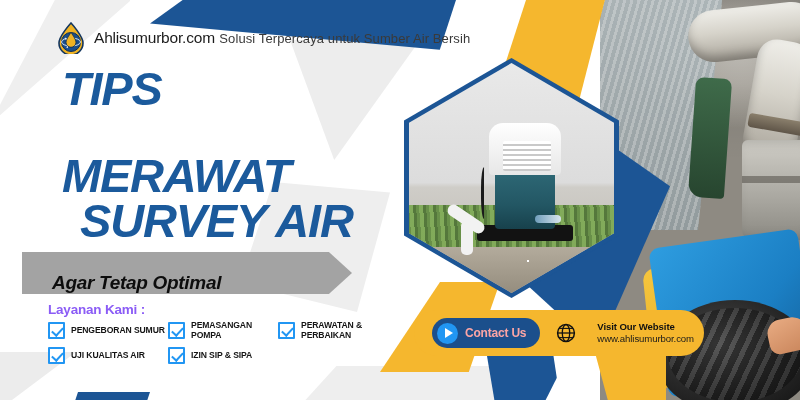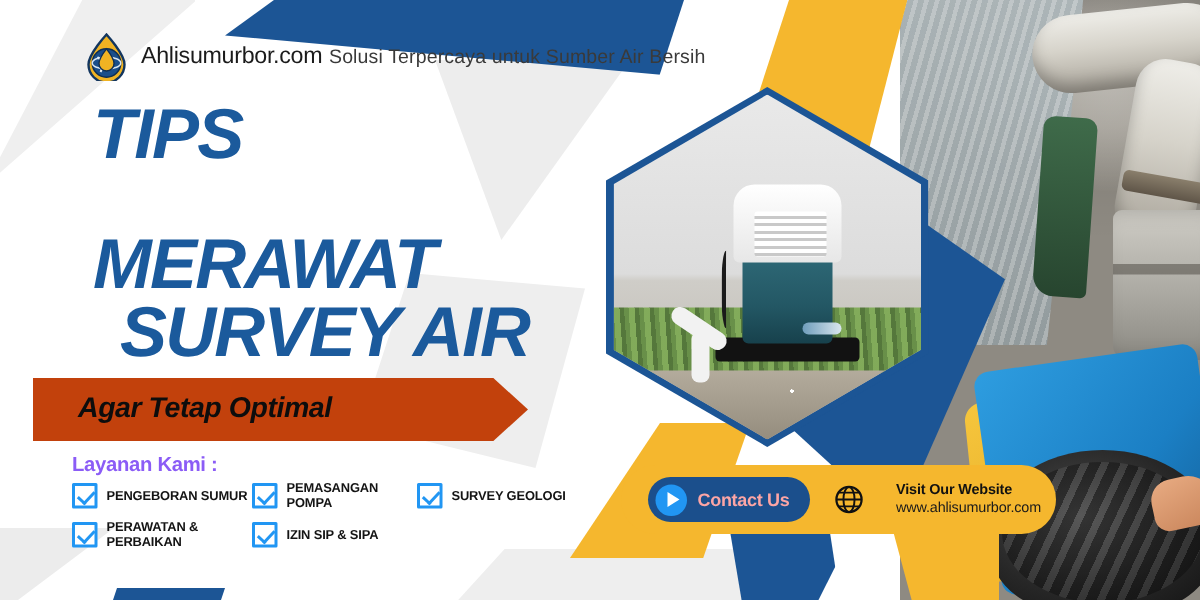--- a/index.html
+++ b/index.html
@@ -218,23 +218,23 @@
     color:#1b5a9c; font-weight:bold; font-style:italic;
     font-size:47px; line-height:.96; letter-spacing:-1.2px;
   }
   .headline .l1 { display:block; }
   .headline .l2 { display:block;margin-top:42px; }
   .headline .l3 { display:block; padding-left:18px; }
 
   
   .arrow-banner {
     position:absolute; left:22px; top:252px; width:330px; height:42px;
-    background:#c2410c;
+    background:#a3a3a3;
     clip-path:polygon(0 0, 93% 0, 100% 50%, 93% 100%, 0 100%);
-    display:flex; align-items:center;
+    display:flex; align-items:flex-end;
   }
   .arrow-banner span {
     margin-left:30px; font-size:19px; font-weight:bold; font-style:italic; color:#0d0d0d;
     letter-spacing:-.3px;
   }
 
   
   .svc-title {
     position:absolute; left:48px; top:302px;
     font-size:13.5px; font-weight:bold; color:#8b5cf6; letter-spacing:-.2px;
@@ -362,25 +362,25 @@
     <div class="svc-item">
       <span class="cb"></span>
       <span class="svc-label">PENGEBORAN SUMUR</span>
     </div>
     <div class="svc-item">
       <span class="cb"></span>
       <span class="svc-label">PEMASANGAN POMPA</span>
     </div>
     <div class="svc-item">
       <span class="cb"></span>
-      <span class="svc-label">SURVEY GEOLOGI</span>
+      <span class="svc-label">PERAWATAN &amp; PERBAIKAN</span>
     </div>
     <div class="svc-item">
       <span class="cb"></span>
-      <span class="svc-label">PERAWATAN &amp; PERBAIKAN</span>
+      <span class="svc-label">UJI KUALITAS AIR</span>
     </div>
     <div class="svc-item">
       <span class="cb"></span>
       <span class="svc-label">IZIN SIP &amp; SIPA</span>
     </div>
   </div>
 
   <div class="contact-bar">
     <div class="contact-btn">
       <span class="play-circle">

